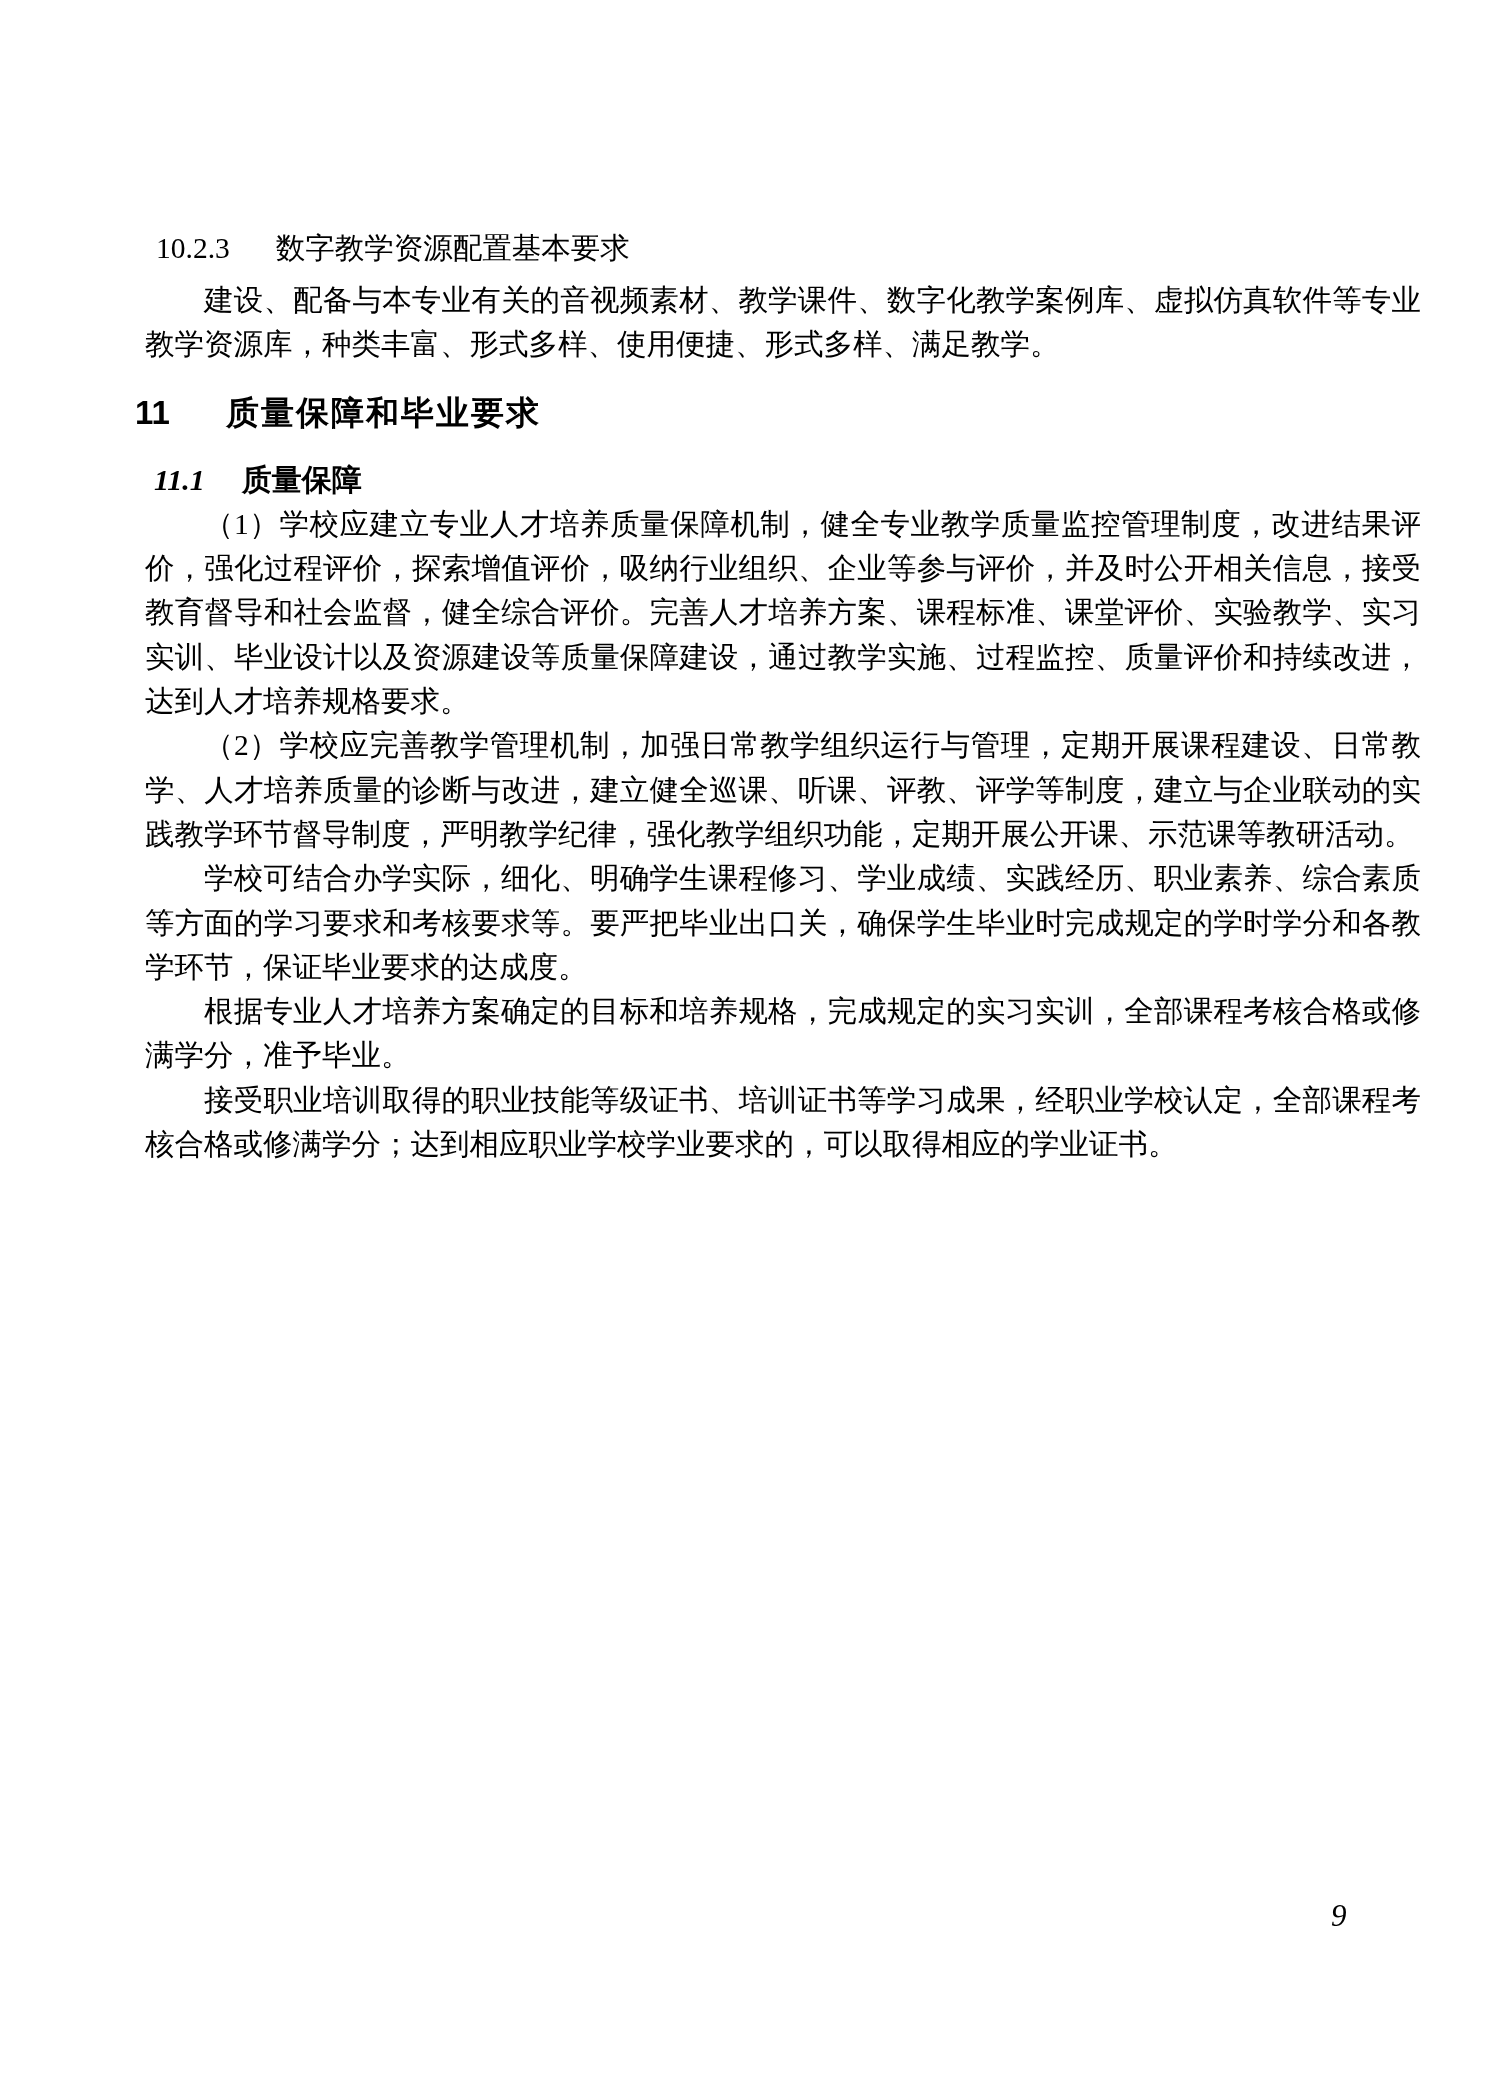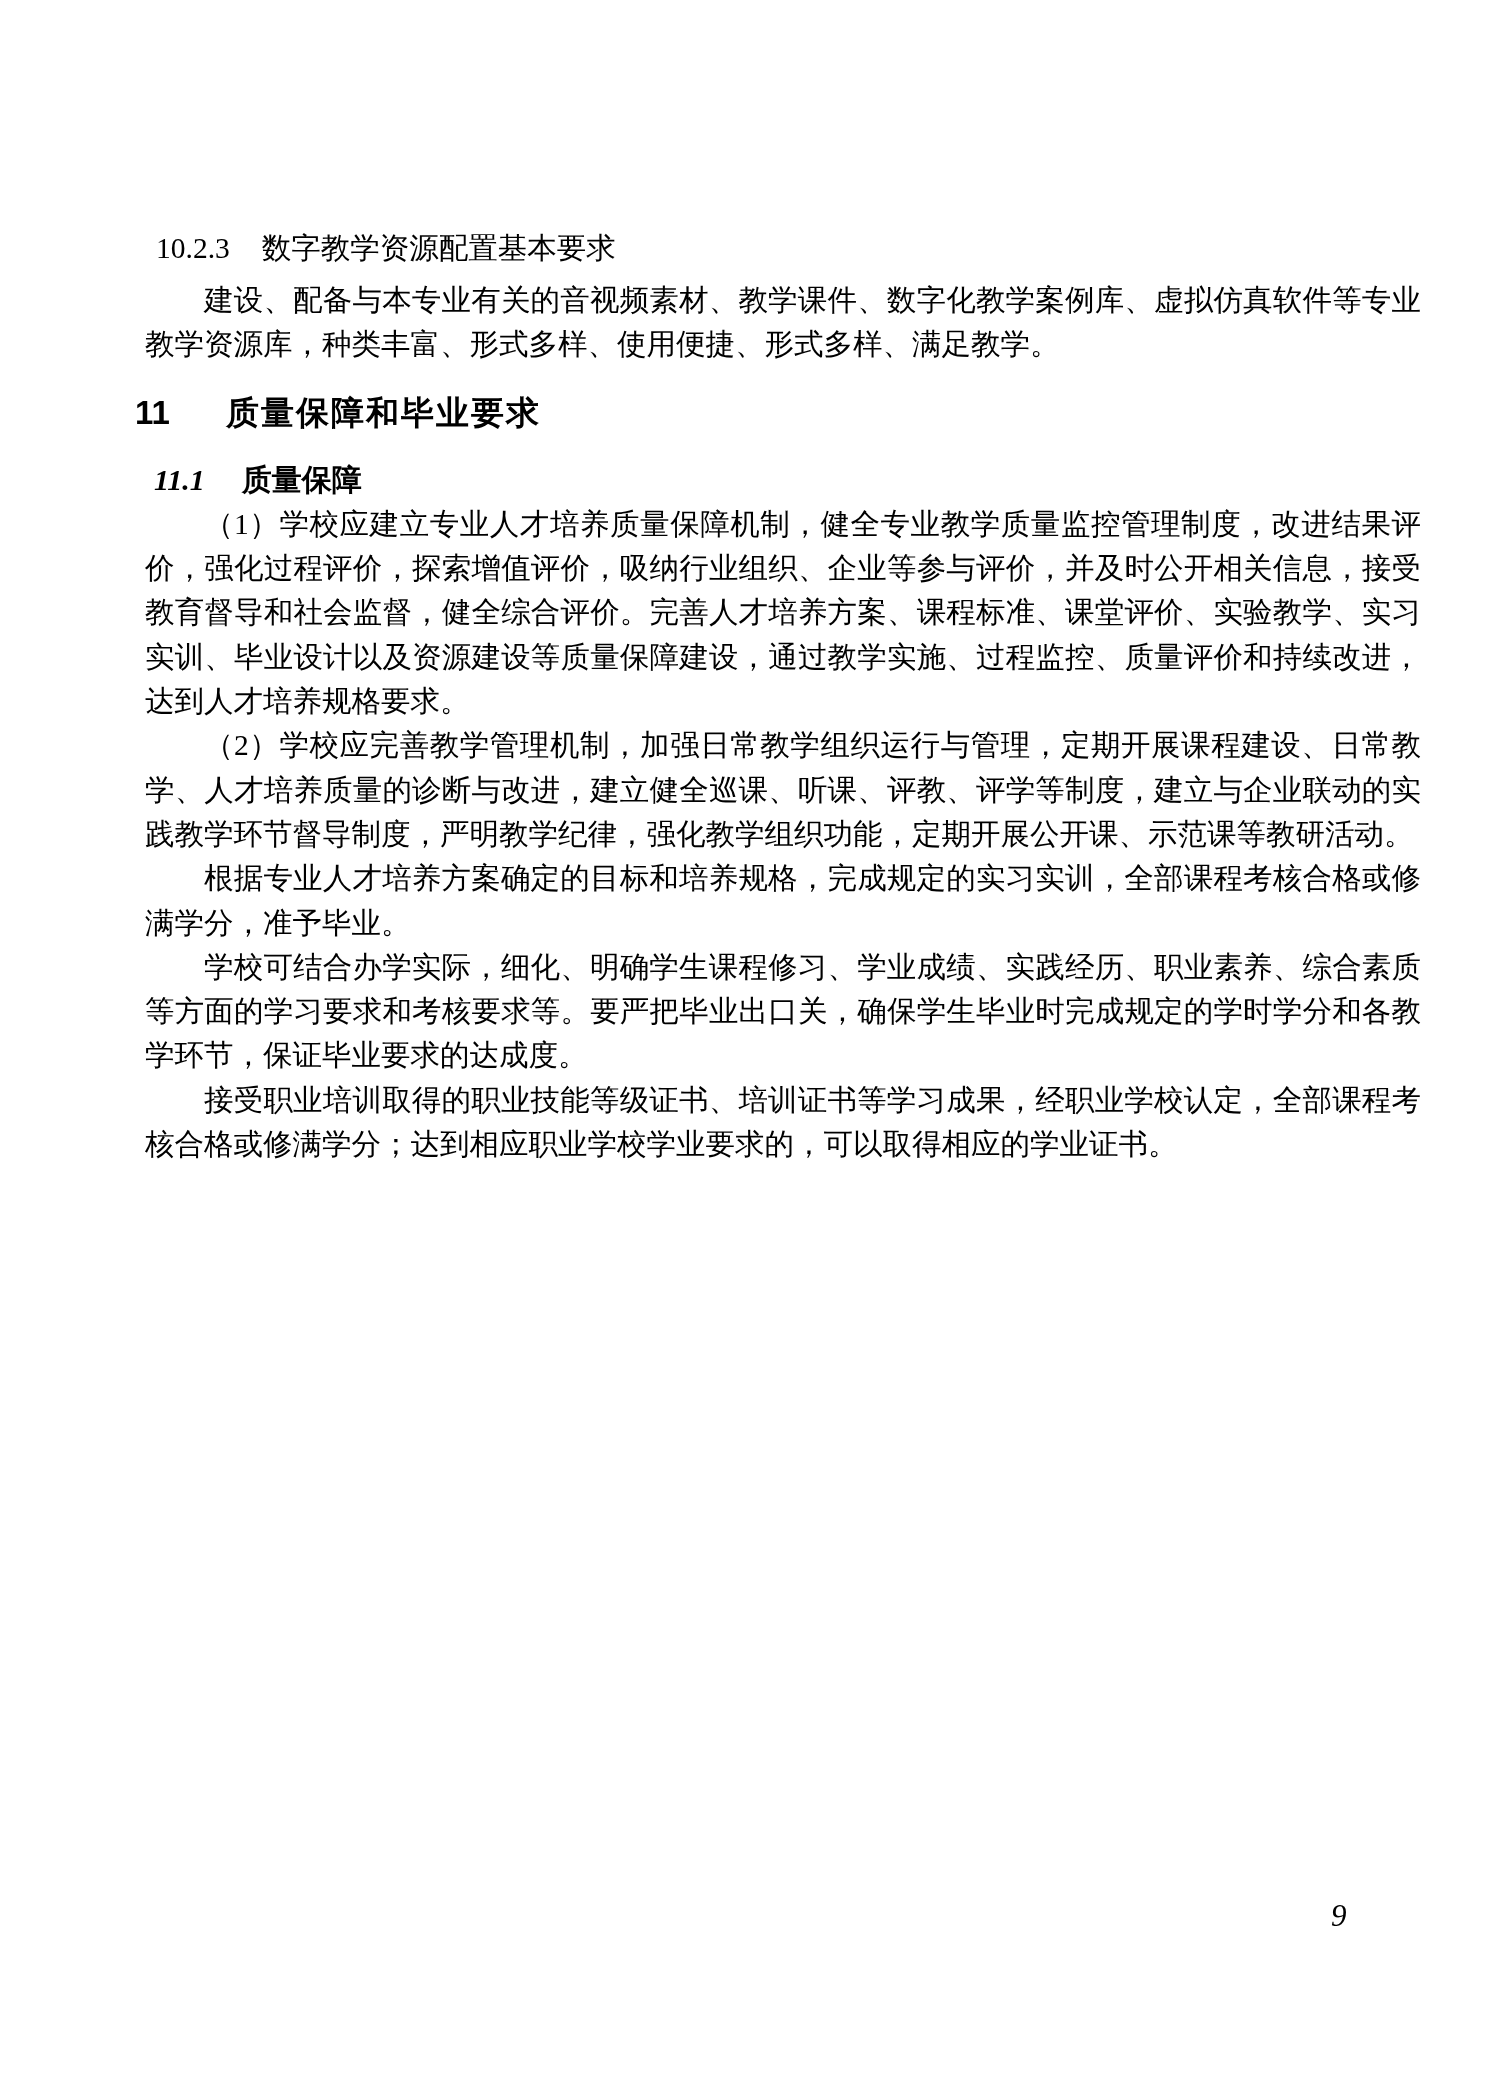--- a/index.html
+++ b/index.html
@@ -25,21 +25,21 @@
   
   .h-kai {
     font-size: 29.5px;
     line-height: 44px;
     font-weight: normal;
     padding-left: 11px;
     margin: 0 0 8px 0;
   }
   .h-kai .num {
     font-family: "Liberation Serif", "DejaVu Serif", serif;
-    margin-right: 32px;
+    margin-right: 46px;
   }
   
   .h1 {
     font-family: "Liberation Sans", "DejaVu Sans", sans-serif;
     font-weight: bold;
     font-size: 33px;
     line-height: 44px;
     margin: 24px 0 23px -10px;
     letter-spacing: 2px;
   }
@@ -101,20 +101,20 @@
     </div>
 
     <div class="h2">
       <span class="num">11.1</span><span class="ttl">质量保障</span>
     </div>
 
     <p class="body-p">（1）学校应建立专业人才培养质量保障机制，健全专业教学质量监控管理制度，改进结果评价，强化过程评价，探索增值评价，吸纳行业组织、企业等参与评价，并及时公开相关信息，接受教育督导和社会监督，健全综合评价。完善人才培养方案、课程标准、课堂评价、实验教学、实习实训、毕业设计以及资源建设等质量保障建设，通过教学实施、过程监控、质量评价和持续改进，达到人才培养规格要求。</p>
     <p class="body-p">（2）学校应完善教学管理机制，加强日常教学组织运行与管理，定期开展课程建设、日常教学、人才培养质量的诊断与改进，建立健全巡课、听课、评教、评学等制度，建立与企业联动的实践教学环节督导制度，严明教学纪律，强化教学组织功能，定期开展公开课、示范课等教研活动。</p>
 
 
+    <p class="body-p">学校可结合办学实际，细化、明确学生课程修习、学业成绩、实践经历、职业素养、综合素质等方面的学习要求和考核要求等。要严把毕业出口关，确保学生毕业时完成规定的学时学分和各教学环节，保证毕业要求的达成度。</p>
     <p class="body-p">根据专业人才培养方案确定的目标和培养规格，完成规定的实习实训，全部课程考核合格或修满学分，准予毕业。</p>
-    <p class="body-p">学校可结合办学实际，细化、明确学生课程修习、学业成绩、实践经历、职业素养、综合素质等方面的学习要求和考核要求等。要严把毕业出口关，确保学生毕业时完成规定的学时学分和各教学环节，保证毕业要求的达成度。</p>
     <p class="body-p">接受职业培训取得的职业技能等级证书、培训证书等学习成果，经职业学校认定，全部课程考核合格或修满学分；达到相应职业学校学业要求的，可以取得相应的学业证书。</p>
 
   </div>
 
   <div class="page-number">9</div>
 </div>
 
 </body></html>

